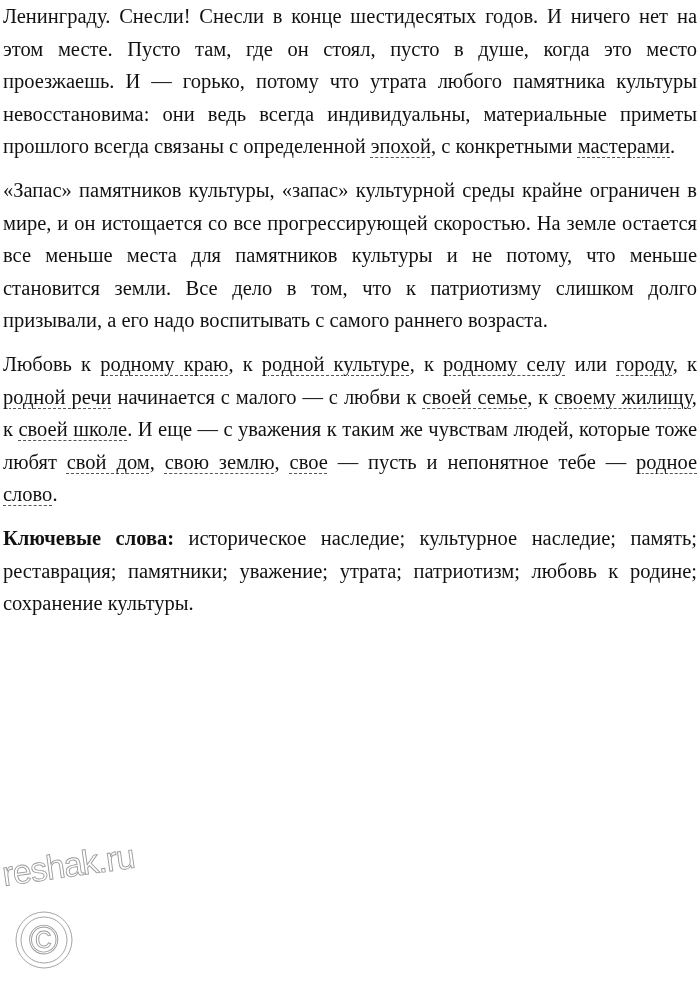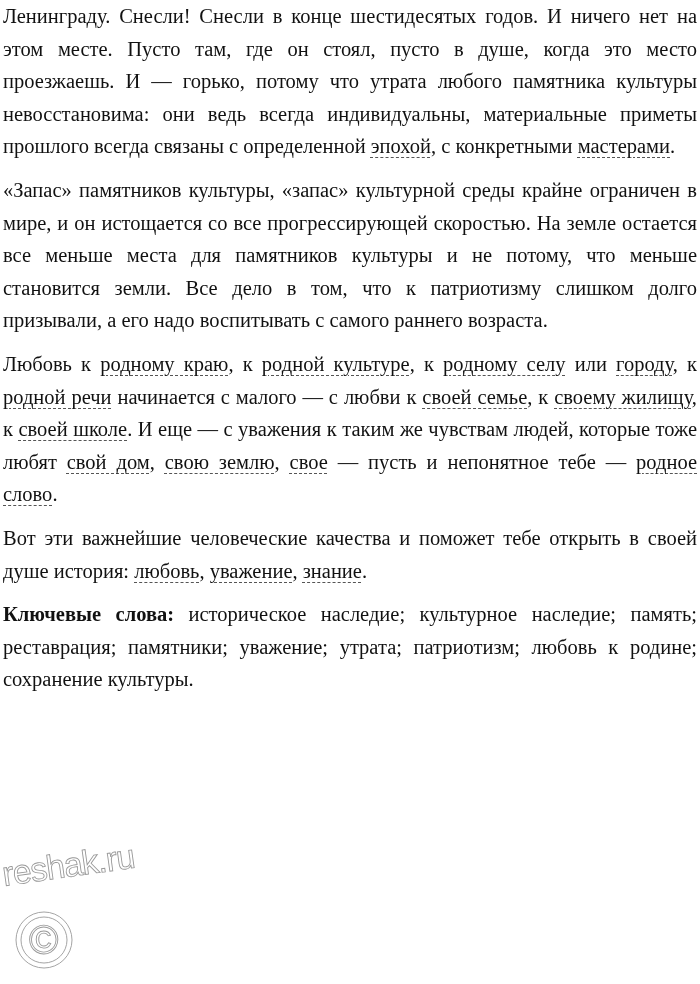--- a/index.html
+++ b/index.html
@@ -45,21 +45,20 @@
   }
   .watermark svg { overflow: visible; }
 </style>
 </head>
 <body>
 
 <div class="page">
   <p class="para"><span class="seg">Ленинграду. Снесли! Снесли в конце шестидесятых годов. И ничего нет на этом месте. Пусто там, где он стоял, пусто в душе, когда это место проезжаешь. И — горько, потому что утрата любого памятника культуры невосстановима: они ведь всегда индивидуальны, материальные приметы прошлого всегда связаны с определенной </span><span class="seg ul">эпохой</span><span class="seg">, с конкретными </span><span class="seg ul">мастерами</span><span class="seg">.</span></p>
   <p class="para"><span class="seg">«Запас» памятников культуры, «запас» культурной среды крайне ограничен в мире, и он истощается со все прогрессирующей скоростью. На земле остается все меньше места для памятников культуры и не потому, что меньше становится земли. Все дело в том, что к патриотизму слишком долго призывали, а его надо воспитывать с самого раннего возраста.</span></p>
   <p class="para"><span class="seg">Любовь к </span><span class="seg ul">родному краю</span><span class="seg">, к </span><span class="seg ul">родной культуре</span><span class="seg">, к </span><span class="seg ul">родному селу</span><span class="seg"> или </span><span class="seg ul">городу</span><span class="seg">, к </span><span class="seg ul">родной речи</span><span class="seg"> начинается с малого — с любви к </span><span class="seg ul">своей семье</span><span class="seg">, к </span><span class="seg ul">своему жилищу</span><span class="seg">, к </span><span class="seg ul">своей школе</span><span class="seg">. И еще — с уважения к таким же чувствам людей, которые тоже любят </span><span class="seg ul">свой дом</span><span class="seg">, </span><span class="seg ul">свою землю</span><span class="seg">, </span><span class="seg ul">свое</span><span class="seg"> — пусть и непонятное тебе — </span><span class="seg ul">родное слово</span><span class="seg">.</span></p>
-  <p class="para"><span class="seg">Вот эти важнейшие человеческие качества и поможет тебе открыть в своей душе история: </span><span class="seg ul">любовь</span><span class="seg">, </span><span class="seg ul">уважение</span><span class="seg">, </span><span class="seg ul">знание</span><span class="seg">.</span></p>
   <p class="para">
     <span class="bold">Ключевые слова:</span><span> историческое наследие; культурное наследие; память; реставрация; памятники; уважение; утрата; патриотизм; любовь к родине; сохранение культуры.</span>
   </p>
 </div>
 
 <div class="watermark">
   <svg width="150" height="126" viewBox="0 0 150 126">
     <g fill="none" stroke="#9a9a9a" stroke-width="0.9" font-family="Liberation Sans, sans-serif">
       <text x="4" y="28" font-size="34" transform="rotate(-8 4 28)" style="letter-spacing:-1px">reshak.ru</text>
       <circle cx="44" cy="82" r="28"></circle>

